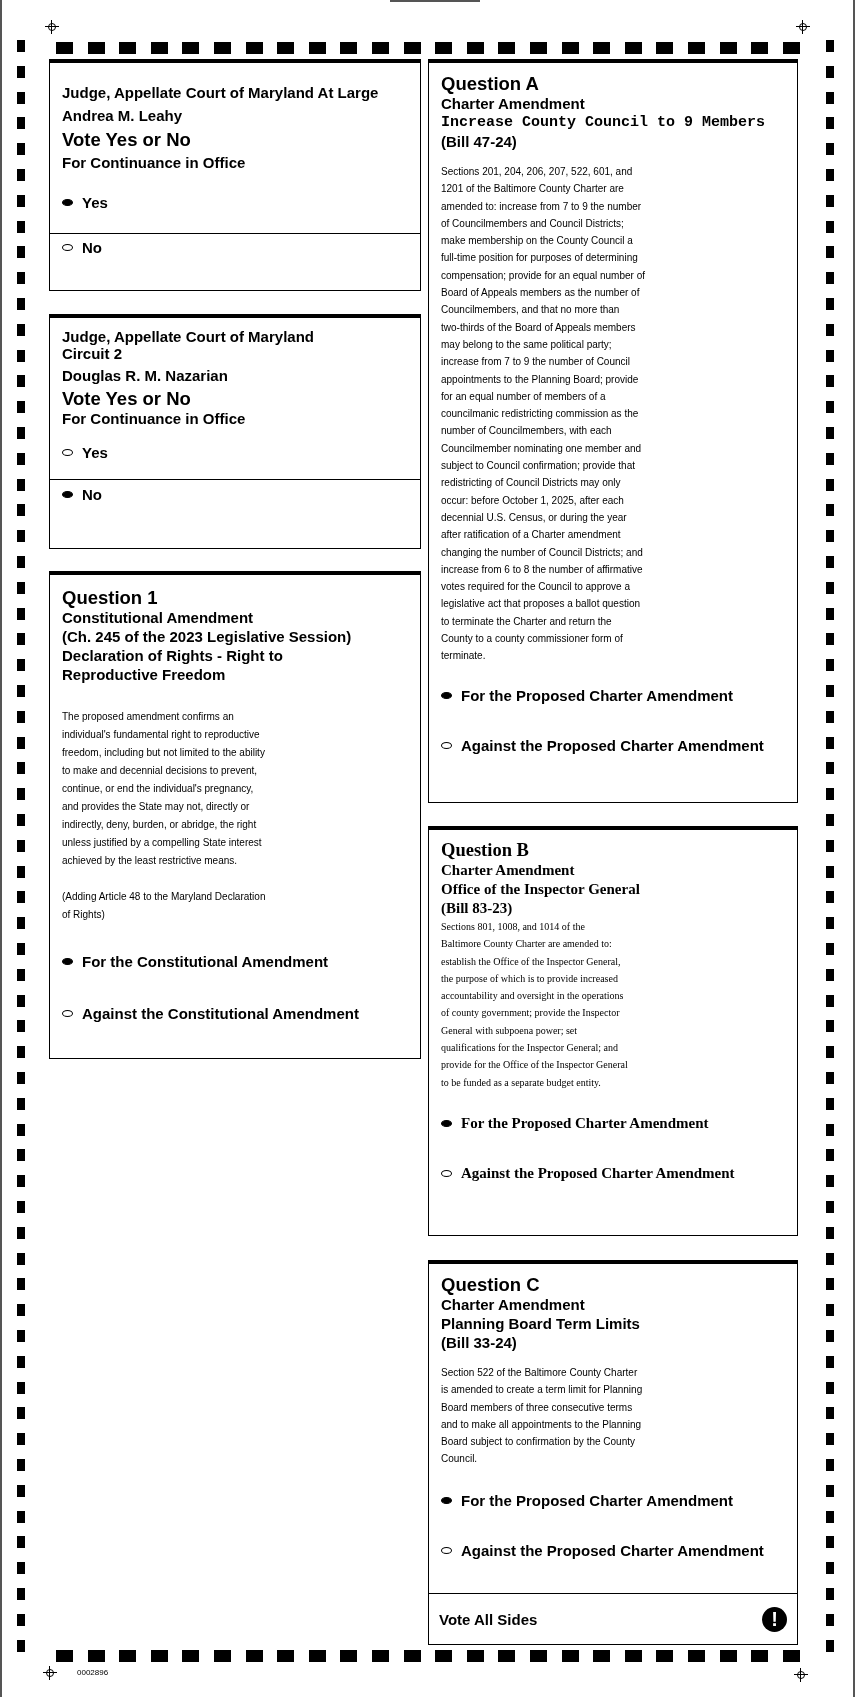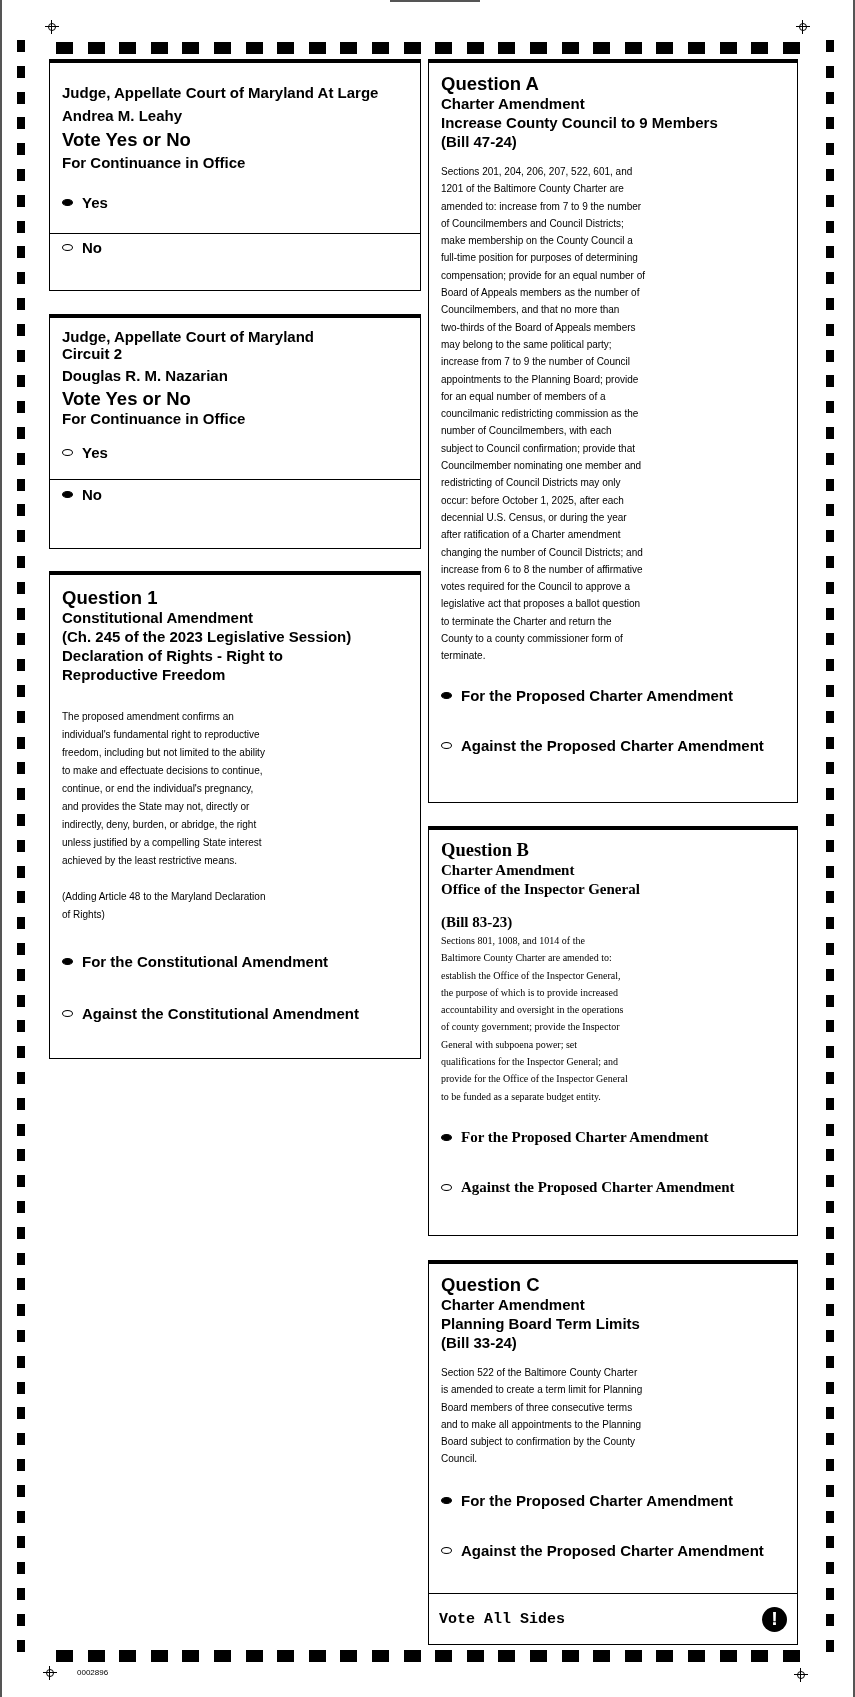--- a/index.html
+++ b/index.html
@@ -28,21 +28,21 @@
   .contest { position: absolute; border: 1.5px solid #000; border-top: 4px solid #000; box-sizing: border-box; }
   .inner { padding: 8px 10px 0 12px; }
   .title-bold { font-weight: bold; font-size: 15px; line-height: 18px; }
   .title-big { font-weight: bold; font-size: 18.5px; line-height: 22px; }
   .body-text { font-size: 10px; line-height: 17.3px; }
   .option { position: relative; display: flex; align-items: center; font-weight: bold; font-size: 15px; height: 22px; }
   .oval { width: 11px; height: 7px; border: 1.2px solid #000; border-radius: 50%; margin-right: 9px; box-sizing: border-box; }
   .oval.filled { background: #000; }
   .divider { border-top: 1.5px solid #000; }
 
-  .vas { display: flex; justify-content: space-between; align-items: center; padding: 0 10px; height: 50px; font-family: Liberation Mono, monospace; }
+  .vas { display: flex; justify-content: space-between; align-items: center; padding: 0 10px; height: 50px; }
   .vas-label { font-weight: bold; font-size: 15px; }
   .alert-icon { width: 25px; height: 25px; border-radius: 50%; background: #000; color: #fff; font-weight: bold;
                 font-size: 20px; line-height: 25px; text-align: center; }
 </style>
 </head>
 <body>
 
 <div class="page-edge-left"></div>
 <div class="page-edge-right"></div>
 <div class="page-edge-top"></div>
@@ -289,21 +289,21 @@
   <div class="inner" style="padding-top:12px;">
     <div class="title-big" style="line-height:21px;">Question 1</div>
     <div class="title-bold" style="line-height:19px;">Constitutional Amendment</div>
     <div class="title-bold" style="line-height:19px;">(Ch. 245 of the 2023 Legislative Session)</div>
     <div class="title-bold" style="line-height:19px;">Declaration of Rights - Right to</div>
     <div class="title-bold" style="line-height:19px;">Reproductive Freedom</div>
     <div class="body-text" style="margin-top:24px; line-height:18px;" id="q1-body">
         <div>The proposed amendment confirms an</div>
         <div>individual's fundamental right to reproductive</div>
         <div>freedom, including but not limited to the ability</div>
-        <div>to make and effectuate decisions to continue,</div>
+        <div>to make and decennial decisions to prevent,</div>
         <div>continue, or end the individual's pregnancy,</div>
         <div>and provides the State may not, directly or</div>
         <div>indirectly, deny, burden, or abridge, the right</div>
         <div>unless justified by a compelling State interest</div>
         <div>achieved by the least restrictive means.</div>
       </div>
     <div class="body-text" style="margin-top:18px; line-height:18px;" id="q1-note">
         <div>(Adding Article 48 to the Maryland Declaration</div>
         <div>of Rights)</div>
       </div>
@@ -315,41 +315,41 @@
       <span class="oval"></span>
       <span>Against the Constitutional Amendment</span>
     </div>
   </div>
 </div>
 
 <div class="contest" style="left:428px; top:59px; width:370px; height:744px;">
   <div class="inner" style="padding-top:10px;">
     <div class="title-big" style="line-height:21px;">Question A</div>
     <div class="title-bold" style="line-height:19px;">Charter Amendment</div>
-    <div class="title-bold" style="line-height:19px;">Increase County Council to 9 Members</div>
+    <div class="title-bold" style="line-height:19px;font-family:Liberation Mono, monospace;">Increase County Council to 9 Members</div>
     <div class="title-bold" style="line-height:19px;">(Bill 47-24)</div>
     <div class="body-text" style="margin-top:12px;" id="qA-body">
         <div>Sections 201, 204, 206, 207, 522, 601, and</div>
         <div>1201 of the Baltimore County Charter are</div>
         <div>amended to: increase from 7 to 9 the number</div>
         <div>of Councilmembers and Council Districts;</div>
         <div>make membership on the County Council a</div>
         <div>full-time position for purposes of determining</div>
         <div>compensation; provide for an equal number of</div>
         <div>Board of Appeals members as the number of</div>
         <div>Councilmembers, and that no more than</div>
         <div>two-thirds of the Board of Appeals members</div>
         <div>may belong to the same political party;</div>
         <div>increase from 7 to 9 the number of Council</div>
         <div>appointments to the Planning Board; provide</div>
         <div>for an equal number of members of a</div>
         <div>councilmanic redistricting commission as the</div>
         <div>number of Councilmembers, with each</div>
+        <div>Councilmember nominating one member and</div>
         <div>subject to Council confirmation; provide that</div>
-        <div>Councilmember nominating one member and</div>
         <div>redistricting of Council Districts may only</div>
         <div>occur: before October 1, 2025, after each</div>
         <div>decennial U.S. Census, or during the year</div>
         <div>after ratification of a Charter amendment</div>
         <div>changing the number of Council Districts; and</div>
         <div>increase from 6 to 8 the number of affirmative</div>
         <div>votes required for the Council to approve a</div>
         <div>legislative act that proposes a ballot question</div>
         <div>to terminate the Charter and return the</div>
         <div>County to a county commissioner form of</div>
@@ -364,21 +364,21 @@
       <span>Against the Proposed Charter Amendment</span>
     </div>
   </div>
 </div>
 
 <div class="contest" style="left:428px; top:826px; width:370px; height:410px;font-family:Liberation Serif, serif;">
   <div class="inner" style="padding-top:10px;">
     <div class="title-big" style="line-height:21px;">Question B</div>
     <div class="title-bold" style="line-height:19px;">Charter Amendment</div>
     <div class="title-bold" style="line-height:19px;">Office of the Inspector General</div>
-    <div class="title-bold" style="line-height:19px;margin-top:14px;">(Bill 83-23)</div>
+    <div class="title-bold" style="line-height:19px;">(Bill 83-23)</div>
     <div class="body-text" style="" id="qB-body">
         <div>Sections 801, 1008, and 1014 of the</div>
         <div>Baltimore County Charter are amended to:</div>
         <div>establish the Office of the Inspector General,</div>
         <div>the purpose of which is to provide increased</div>
         <div>accountability and oversight in the operations</div>
         <div>of county government; provide the Inspector</div>
         <div>General with subpoena power; set</div>
         <div>qualifications for the Inspector General; and</div>
         <div>provide for the Office of the Inspector General</div>

